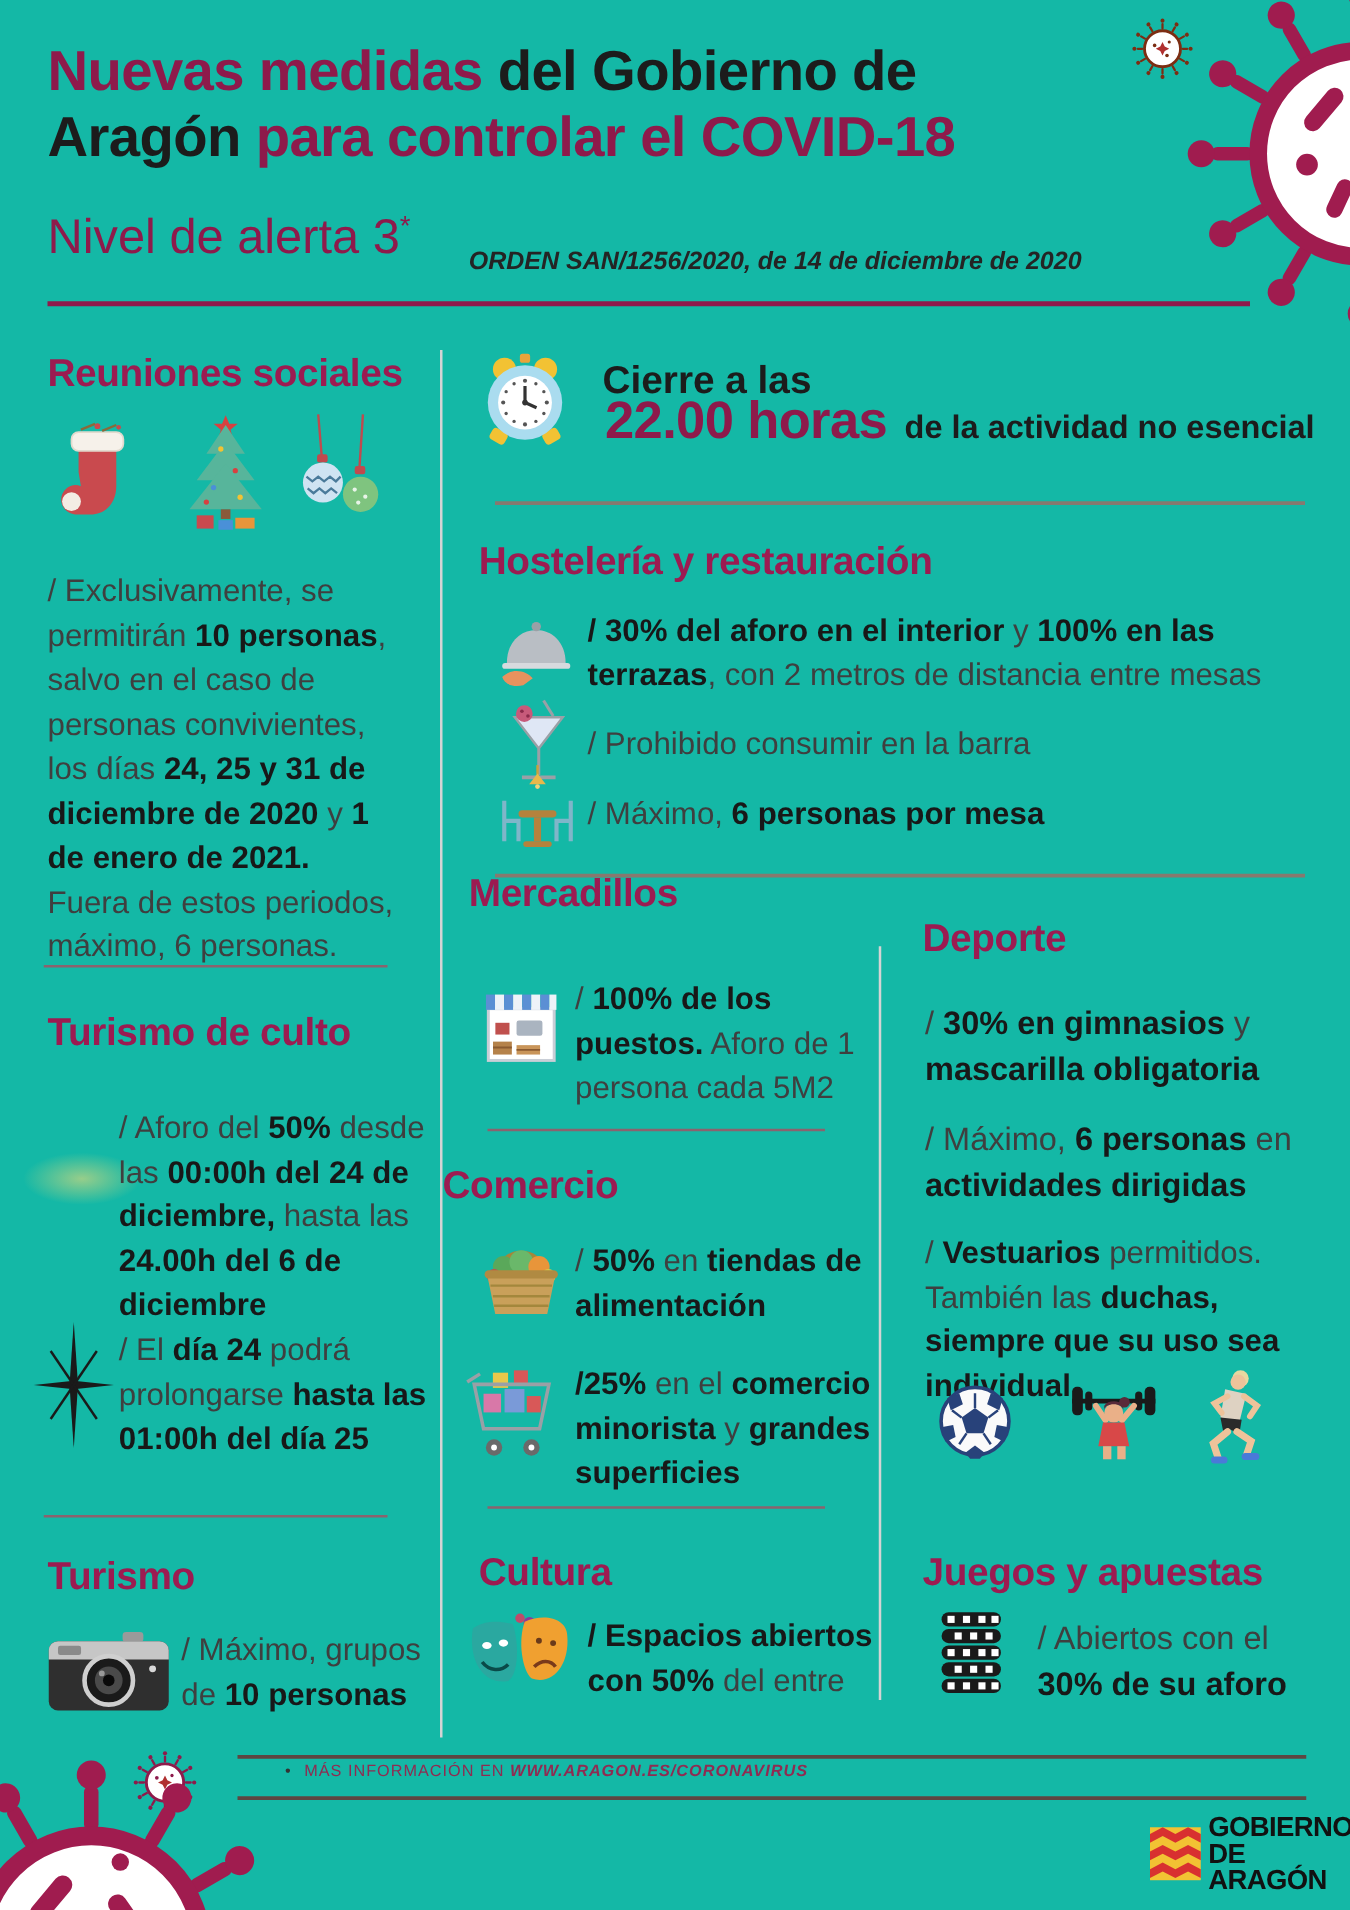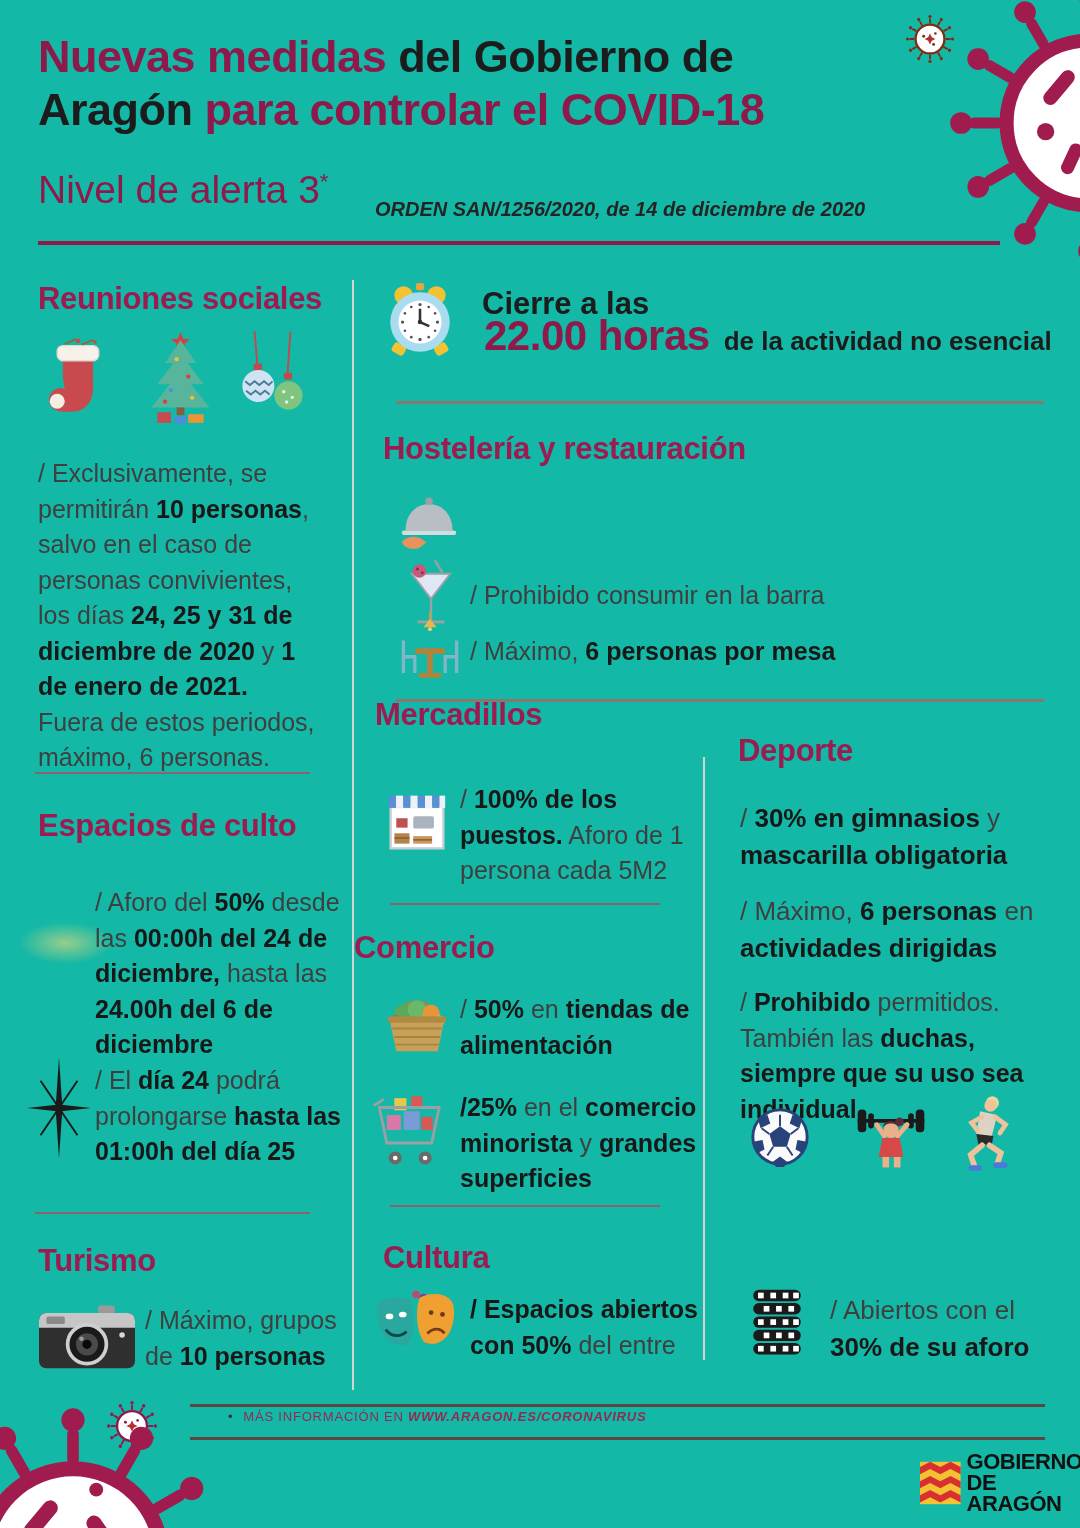--- a/index.html
+++ b/index.html
@@ -150,21 +150,21 @@
     <polyline points="15,63 20,67 25,63 30,67 35,63 40,67" fill="none" stroke="#4A7A9A" stroke-width="2"></polyline>
     <circle cx="60" cy="68" r="15" fill="#7FC47F"></circle>
     <circle cx="55" cy="64" r="1.8" fill="#E8F4E8"></circle>
       <circle cx="64" cy="70" r="1.8" fill="#E8F4E8"></circle>
       <circle cx="58" cy="75" r="1.8" fill="#E8F4E8"></circle>
   </svg>
 
   <div class="para rich" style="left:38px;top:456px;width:282px;"><span>/ Exclusivamente, se permitirán </span><span class="b">10 personas</span><span>, salvo en el caso de personas convivientes, los días </span><span class="b">24, 25 y 31 de diciembre de 2020</span><span> y </span><span class="b">1 de enero de 2021.</span><span> Fuera de estos periodos, máximo, 6 personas.</span></div>
 
   <div class="drul" style="left:35px;top:772px;width:275px;"></div>
-  <div class="h" style="left:38px;top:808px;">Espacios de culto</div>
+  <div class="h" style="left:38px;top:808px;">Turismo de culto</div>
   <div class="glow"></div>
   <div class="para rich" style="left:95px;top:885px;width:248px;"><span>/ Aforo del </span><span class="b">50%</span><span>  desde las </span><span class="b">00:00h del 24 de diciembre,</span><span> hasta las </span><span class="b">24.00h del 6 de diciembre</span></div>
 
   <svg class="abs" style="left:25px;top:1052px;width:68px;height:112px;" viewBox="0 0 70 112">
     <polygon points="35,4 38.5,56 35,108 31.5,56" fill="#1a1a1a"></polygon>
     <polygon points="2,56 35,52.5 68,56 35,59.5" fill="#1a1a1a"></polygon>
     <line x1="16" y1="28" x2="54" y2="84" stroke="#1a1a1a" stroke-width="2"></line>
     <line x1="54" y1="28" x2="16" y2="84" stroke="#1a1a1a" stroke-width="2"></line>
   </svg>
   <div class="para rich" style="left:95px;top:1063px;width:255px;"><span>/ El </span><span class="b">día 24</span><span> podrá prolongarse </span><span class="b">hasta las 01:00h del día 25</span></div>
@@ -220,20 +220,21 @@
   </div>
   <div class="hrul" style="left:396px;top:401px;width:648px;"></div>
 
   <div class="h" style="left:383px;top:431px;">Hostelería y restauración</div>
   <svg class="abs" style="left:398px;top:492px;width:62px;height:58px;" viewBox="0 0 66 60">
     <path d="M8,40 C8,22 20,12 33,12 C46,12 58,22 58,40 Z" fill="#B9BEC4"></path>
     <circle cx="33" cy="9" r="4" fill="#9AA0A6"></circle>
     <rect x="4" y="40" width="58" height="5" rx="2.5" fill="#D7DADE"></rect>
     <path d="M4,52 C12,44 24,46 30,53 L22,59 C13,61 6,58 4,52 Z" fill="#E8925E"></path>
   </svg>
+  <div class="para rich" style="left:470px;top:488px;width:578px;line-height:1.38;"><span class="b">/ </span><span class="b">30% del aforo en el interior</span><span> y </span><span class="b">100% en las terrazas</span><span>, con 2 metros de distancia entre mesas</span></div>
   <svg class="abs" style="left:406px;top:556px;width:50px;height:76px;" viewBox="0 0 52 78">
     <line x1="30" y1="4" x2="38" y2="17" stroke="#9AA0A6" stroke-width="2.5"></line>
     <path d="M6,18 L46,18 L26,44 Z" fill="#DFE7F5" stroke="#9AA0A6" stroke-width="2"></path>
     <circle cx="14" cy="15" r="7" fill="#C75A7A"></circle>
       <circle cx="12" cy="13" r="1.5" fill="#8A2A4A"></circle>
       <circle cx="17" cy="17" r="1.5" fill="#8A2A4A"></circle>
     <line x1="26" y1="44" x2="26" y2="66" stroke="#9AA0A6" stroke-width="2.5"></line>
     <line x1="12" y1="68" x2="40" y2="68" stroke="#9AA0A6" stroke-width="3"></line>
   </svg>
   <div class="para rich" style="left:470px;top:578px;width:450px;"><span>/ Prohibido consumir en la barra</span></div>
@@ -318,21 +319,21 @@
     <path d="M6,16 C2,44 16,64 36,60 C44,56 46,30 40,12 C26,8 12,10 6,16 Z" fill="#2AA8A0"></path>
     <ellipse cx="18" cy="30" rx="4" ry="3" fill="#fff"></ellipse>
       <ellipse cx="32" cy="28" rx="4" ry="3" fill="#fff"></ellipse>
     <path d="M14,44 C20,52 30,52 36,46" stroke="#0A4A48" stroke-width="3" fill="none"></path>
   </svg>
   <div class="para rich" style="left:470px;top:1292px;width:258px;"><span class="b">/ </span><span class="b">Espacios abiertos con 50%</span><span> del entre</span></div>
 
   <div class="h" style="left:738px;top:733px;">Deporte</div>
   <div class="para rich" style="left:740px;top:800px;width:300px;font-size:26px;"><span>/ </span><span class="b">30% en gimnasios</span><span> y </span><span class="b">mascarilla obligatoria</span></div>
   <div class="para rich" style="left:740px;top:893px;width:305px;font-size:26px;"><span>/ Máximo, </span><span class="b">6 personas</span><span> en </span><span class="b">actividades dirigidas</span></div>
-  <div class="para rich" style="left:740px;top:985px;width:312px;font-size:25px;"><span>/ </span><span class="b">Prohibido</span><span> permitidos. También las </span><span class="b">duchas, siempre que su uso sea individual</span></div>
+  <div class="para rich" style="left:740px;top:985px;width:312px;font-size:25px;"><span>/ </span><span class="b">Vestuarios</span><span> permitidos. También las </span><span class="b">duchas, siempre que su uso sea individual</span></div>
 
   <svg class="abs" style="left:748px;top:1105px;width:64px;height:64px;" viewBox="0 0 66 66">
     <circle cx="33" cy="33" r="28" fill="#FAFAFA" stroke="#28427A" stroke-width="3"></circle>
     <polygon points="33,22 44,30 40,43 26,43 22,30" fill="#28427A"></polygon>
     <polygon points="10,14 20,10 23,19 13,24" fill="#28427A"></polygon>
     <polygon points="46,10 56,14 53,24 43,19" fill="#28427A"></polygon>
     <polygon points="5,38 15,36 17,46 9,50" fill="#28427A"></polygon>
     <polygon points="61,38 51,36 49,46 57,50" fill="#28427A"></polygon>
     <polygon points="25,59 33,53 41,59 37,64 29,64" fill="#28427A"></polygon>
     <g stroke="#28427A" stroke-width="2">
@@ -364,20 +365,21 @@
     <path d="M34,18 L52,22 L46,46 L30,42 Z" fill="#DED2C2"></path>
     <path d="M50,24 L61,32 L55,41" stroke="#EEC39A" stroke-width="5" fill="none" stroke-linecap="round"></path>
     <path d="M36,24 L25,30 L31,38" stroke="#EEC39A" stroke-width="5" fill="none" stroke-linecap="round"></path>
     <path d="M30,42 L48,44 L46,56 L38,52 L33,57 Z" fill="#2A2A2A"></path>
     <path d="M44,54 L56,62 L52,74" stroke="#EEC39A" stroke-width="6" fill="none" stroke-linecap="round"></path>
     <path d="M36,54 L24,64 L28,76" stroke="#EEC39A" stroke-width="6" fill="none" stroke-linecap="round"></path>
     <rect x="48" y="72" width="15" height="6" rx="3" fill="#4A7AD8"></rect>
       <rect x="22" y="75" width="14" height="6" rx="3" fill="#4A7AD8"></rect>
   </svg>
 
+  <div class="h" style="left:738px;top:1240px;">Juegos y apuestas</div>
   <svg class="abs" style="left:748px;top:1286px;width:58px;height:76px;" viewBox="0 0 60 80">
     <g>
       <rect x="5" y="4" width="50" height="12" rx="6" fill="#1A1A1A"></rect>
       <rect x="10" y="7" width="6" height="6" fill="#fff"></rect>
         <rect x="23" y="7" width="6" height="6" fill="#fff"></rect>
         <rect x="36" y="7" width="6" height="6" fill="#fff"></rect>
         <rect x="47" y="7" width="6" height="6" fill="#fff"></rect>
       <rect x="5" y="18" width="50" height="12" rx="6" fill="#1A1A1A"></rect>
       <rect x="16" y="21" width="6" height="6" fill="#fff"></rect>
         <rect x="29" y="21" width="6" height="6" fill="#fff"></rect>

